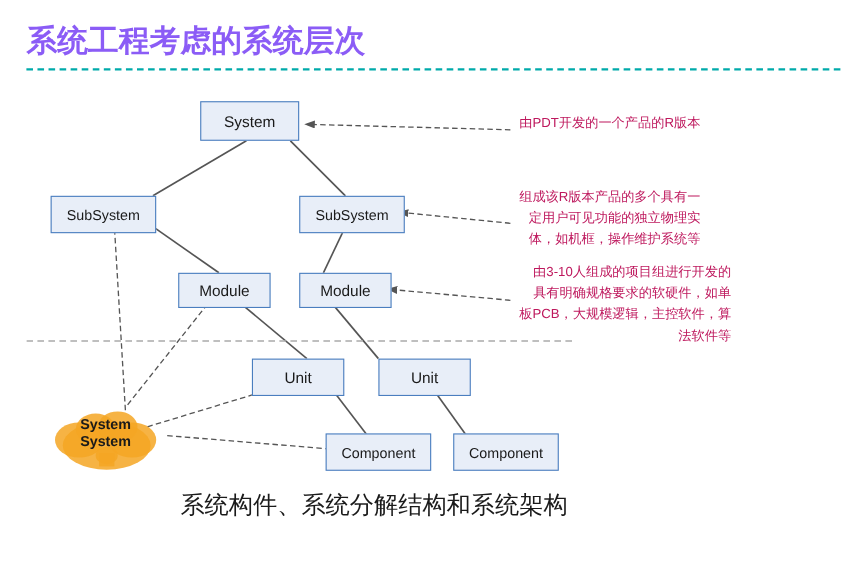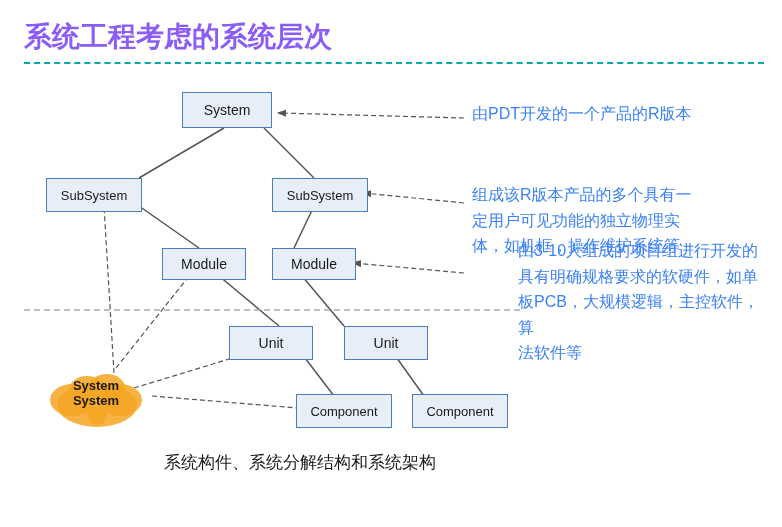--- a/index.html
+++ b/index.html
@@ -50,33 +50,34 @@
     
     .lines-svg {
       position: absolute;
       top: 0; left: 0;
       width: 100%; height: 100%;
       pointer-events: none;
     }
     
     .annotation {
       position: absolute;
-      font-size: 16px;
-      color: #3b82f6;
+      font-size: 12px;
+      color: #be185d;
       line-height: 1.5;
+      text-align: right;
     }
     
     .cloud-container {
       position: absolute;
     }
     .bottom-text {
       position: absolute;
       bottom: 4px;
       left: 140px;
-      font-size: 17px;
+      font-size: 22px;
       color: #1a1a1a;
       font-weight: normal;
     }
   </style>
 </head>
 <body>
 
 <div class="page">
   <div class="title">系统工程考虑的系统层次</div>
   <div class="title-underline"></div>
@@ -174,24 +175,24 @@
       <div style="position:absolute; top:28px; left:14px; text-align:center; font-size:13px; font-weight:bold; color:#1a1a1a; width:80px;">
         <div>System</div>
         <div>System</div>
       </div>
     </div>
 
     <div class="annotation" style="left:448px; top:24px;">
       <span>由PDT开发的一个产品的R版本</span>
     </div>
 
-    <div class="annotation" style="left:448px; top:104px; line-height:1.6;">
+    <div class="annotation" style="left:448px; top:92px; line-height:1.6;">
       <span>组成该R版本产品的多个具有一<br>定用户可见功能的独立物理实<br>体，如机框，操作维护系统等</span>
     </div>
 
-    <div class="annotation" style="left:448px; top:160px; line-height:1.6;margin-left:46px;">
+    <div class="annotation" style="left:448px; top:160px; line-height:1.6;">
       <span>由3-10人组成的项目组进行开发的<br>具有明确规格要求的软硬件，如单<br>板PCB，大规模逻辑，主控软件，算<br>法软件等</span>
     </div>
 
     <div class="bottom-text">系统构件、系统分解结构和系统架构</div>
 
   </div>
 </div>
 
 </body></html>

